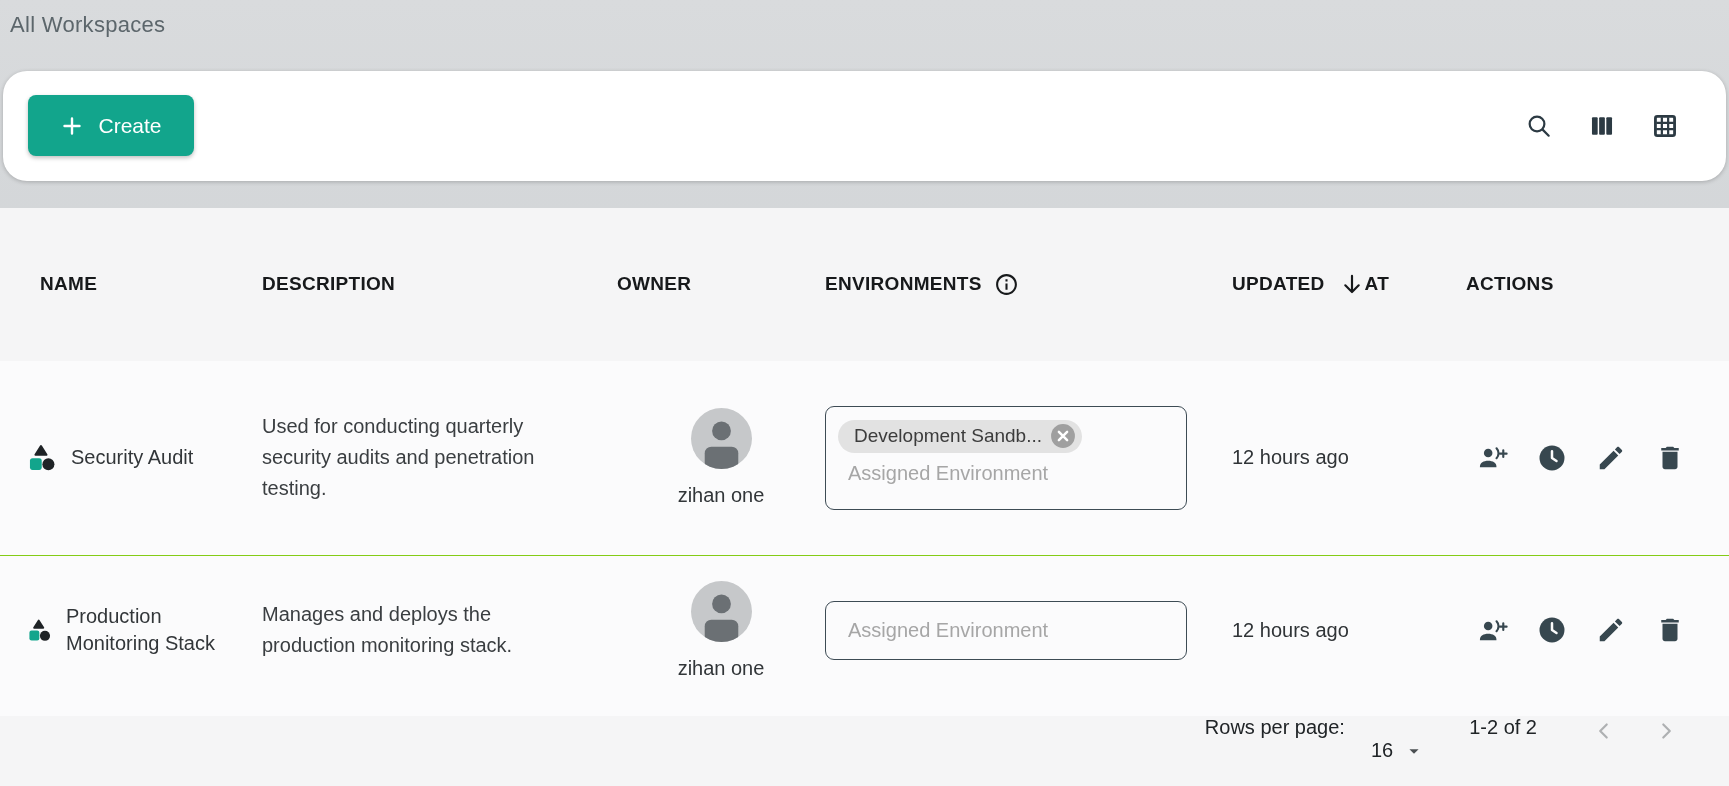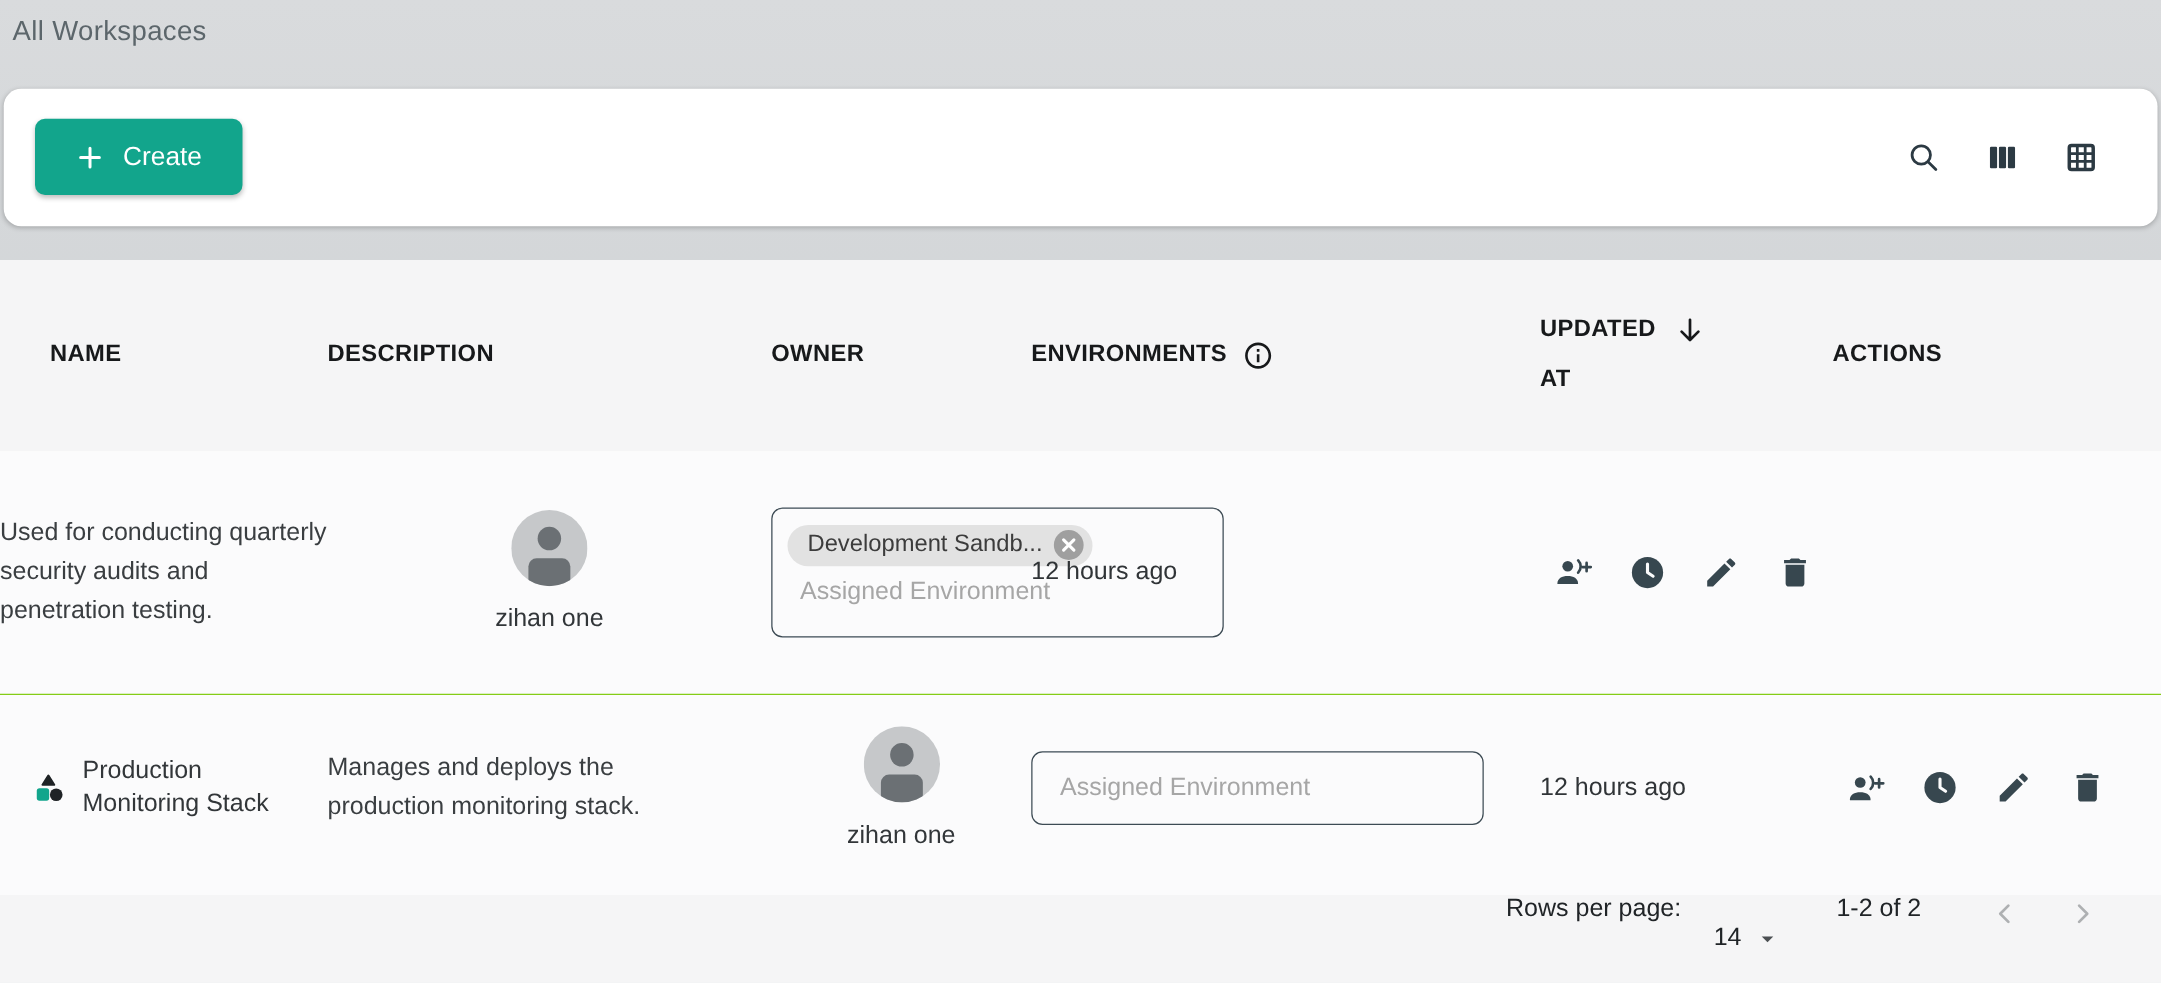--- a/index.html
+++ b/index.html
@@ -4,39 +4,39 @@
 <style>
   * { margin:0; padding:0; box-sizing:border-box; }
   html,body { width:1729px; height:786px; overflow:hidden; }
   body { font-family:"Liberation Sans", sans-serif; color:#3b3f42; }
 
   .page { width:1729px; height:786px; background:linear-gradient(180deg,#d9dbdd 0%,#c6cbce 100%); display:flex; flex-direction:column; }
 
   .page-title { height:72px; padding:12px 3px 0 10px; font-size:22px; color:#5c666b; letter-spacing:.3px; }
 
   
-  .toolbar-card { margin:0 3px; height:111px; background:#ffffff; border-radius:14px;
+  .toolbar-card { margin:0 3px; height:111px; background:#ffffff; border-radius:24px;
                   box-shadow:0 1px 4px rgba(0,0,0,.22); display:flex; align-items:center;
                   padding:0 46px 0 25px; }
   .create-btn { width:166px; height:61px; background:#12a58c; border:none; border-radius:8px;
                 color:#ffffff; font-family:inherit; font-size:21px; display:flex; align-items:center;
                 justify-content:center; gap:14px; cursor:pointer; box-shadow:0 2px 4px rgba(0,0,0,.25); }
   .toolbar-spacer { flex:1; }
   .toolbar-icons { display:flex; align-items:center; gap:33px; color:#2c3a43; }
   .icon-btn { width:30px; height:30px; display:flex; align-items:center; justify-content:center; cursor:pointer; }
 
   
   .table-card { margin-top:27px; height:586px; background:#fbfbfc; display:flex; flex-direction:column; }
   .row-grid { display:grid; grid-template-columns:262px 355px 208px 407px 234px 1fr; align-items:center; }
 
   .thead { height:153px; background:#f5f5f6; font-weight:700; color:#17191b; font-size:19px; letter-spacing:.3px; }
   .th { padding-left:0; }
   .th-first { padding-left:40px; }
   .th-env { display:flex; align-items:center; gap:12px; }
-  .th-updated { display:flex; flex-direction:column; align-items:flex-start; width:176px; line-height:40px; }
+  .th-updated { display:flex; flex-direction:row; align-items:center; width:176px; line-height:40px; }
   .th-updated .line1 { display:flex; align-items:center; gap:14px; }
 
   .tr { background:#fbfbfc; }
   .tr-1 { height:194px; }
   .tr-2 { height:150px; border-top:1px solid #84cc16; }
 
   .td-name { padding-left:27px; display:flex; align-items:center; gap:13px; font-size:20px; color:#323639; }
   .name-text { max-width:165px; line-height:27px; }
   .td-desc { font-size:20px; color:#3a3e41; max-width:300px; line-height:31px; }
   .td-owner { display:flex; align-items:center; gap:15px; font-size:20px; color:#323639;flex-direction:column; }
@@ -128,20 +128,30 @@
                 <path d="M12 4.5v14.5M5.8 13.2l6.2 6.2 6.2-6.2"></path>
               </svg>
           </span>
         </span>
         <span>AT</span>
       </div>
       <div class="th">ACTIONS</div>
     </div>
 
     <div class="tr tr-1 row-grid">
+      <div class="td-name">
+        <span>
+          <svg width="31" height="32" viewBox="0 0 24 25">
+            <path d="M10.8 3.2 15.1 10H6.5z" fill="#1f2326" stroke="#1f2326" stroke-width="1.6" stroke-linejoin="round"></path>
+            <rect x="2.2" y="12.6" width="9.2" height="9.2" rx="2" fill="#12a58c"></rect>
+            <circle cx="16.6" cy="17.4" r="4.7" fill="#1f2326"></circle>
+          </svg>
+        </span>
+        <span class="name-text">Security Audit</span>
+      </div>
       <div class="td-desc">Used for conducting quarterly security audits and penetration testing.</div>
       <div class="td-owner">
         <span class="avatar">
           <svg width="61" height="61" viewBox="0 0 24 24">
             <clipPath id="av1">
                 <circle cx="12" cy="12" r="12"></circle>
               </clipPath>
             <circle cx="12" cy="12" r="12" fill="#c6c8ca"></circle>
             <g clip-path="url(#av1)" fill="#6b7074">
               <circle cx="12" cy="9" r="3.7"></circle>
@@ -253,21 +263,21 @@
             </svg>
         </span>
       </div>
     </div>
 
     <div class="spacer-row"></div>
 
     <div class="tfoot">
       <span class="rpp-label">Rows per page:</span>
       <span class="rpp-select">
-        <span>14</span>
+        <span>16</span>
         <span>
           <svg width="22" height="22" viewBox="0 0 24 24" fill="#4b4f52">
               <path d="M7 10l5 5 5-5z"></path>
             </svg>
         </span>
       </span>
       <span class="range-label">1-2 of 2</span>
       <span class="pg-btn pg-prev" aria-disabled="true">
         <svg width="26" height="26" viewBox="0 0 24 24" fill="none" stroke="currentColor" stroke-width="2" stroke-linecap="round" stroke-linejoin="round">
             <path d="M14.5 6 8.5 12l6 6"></path>

